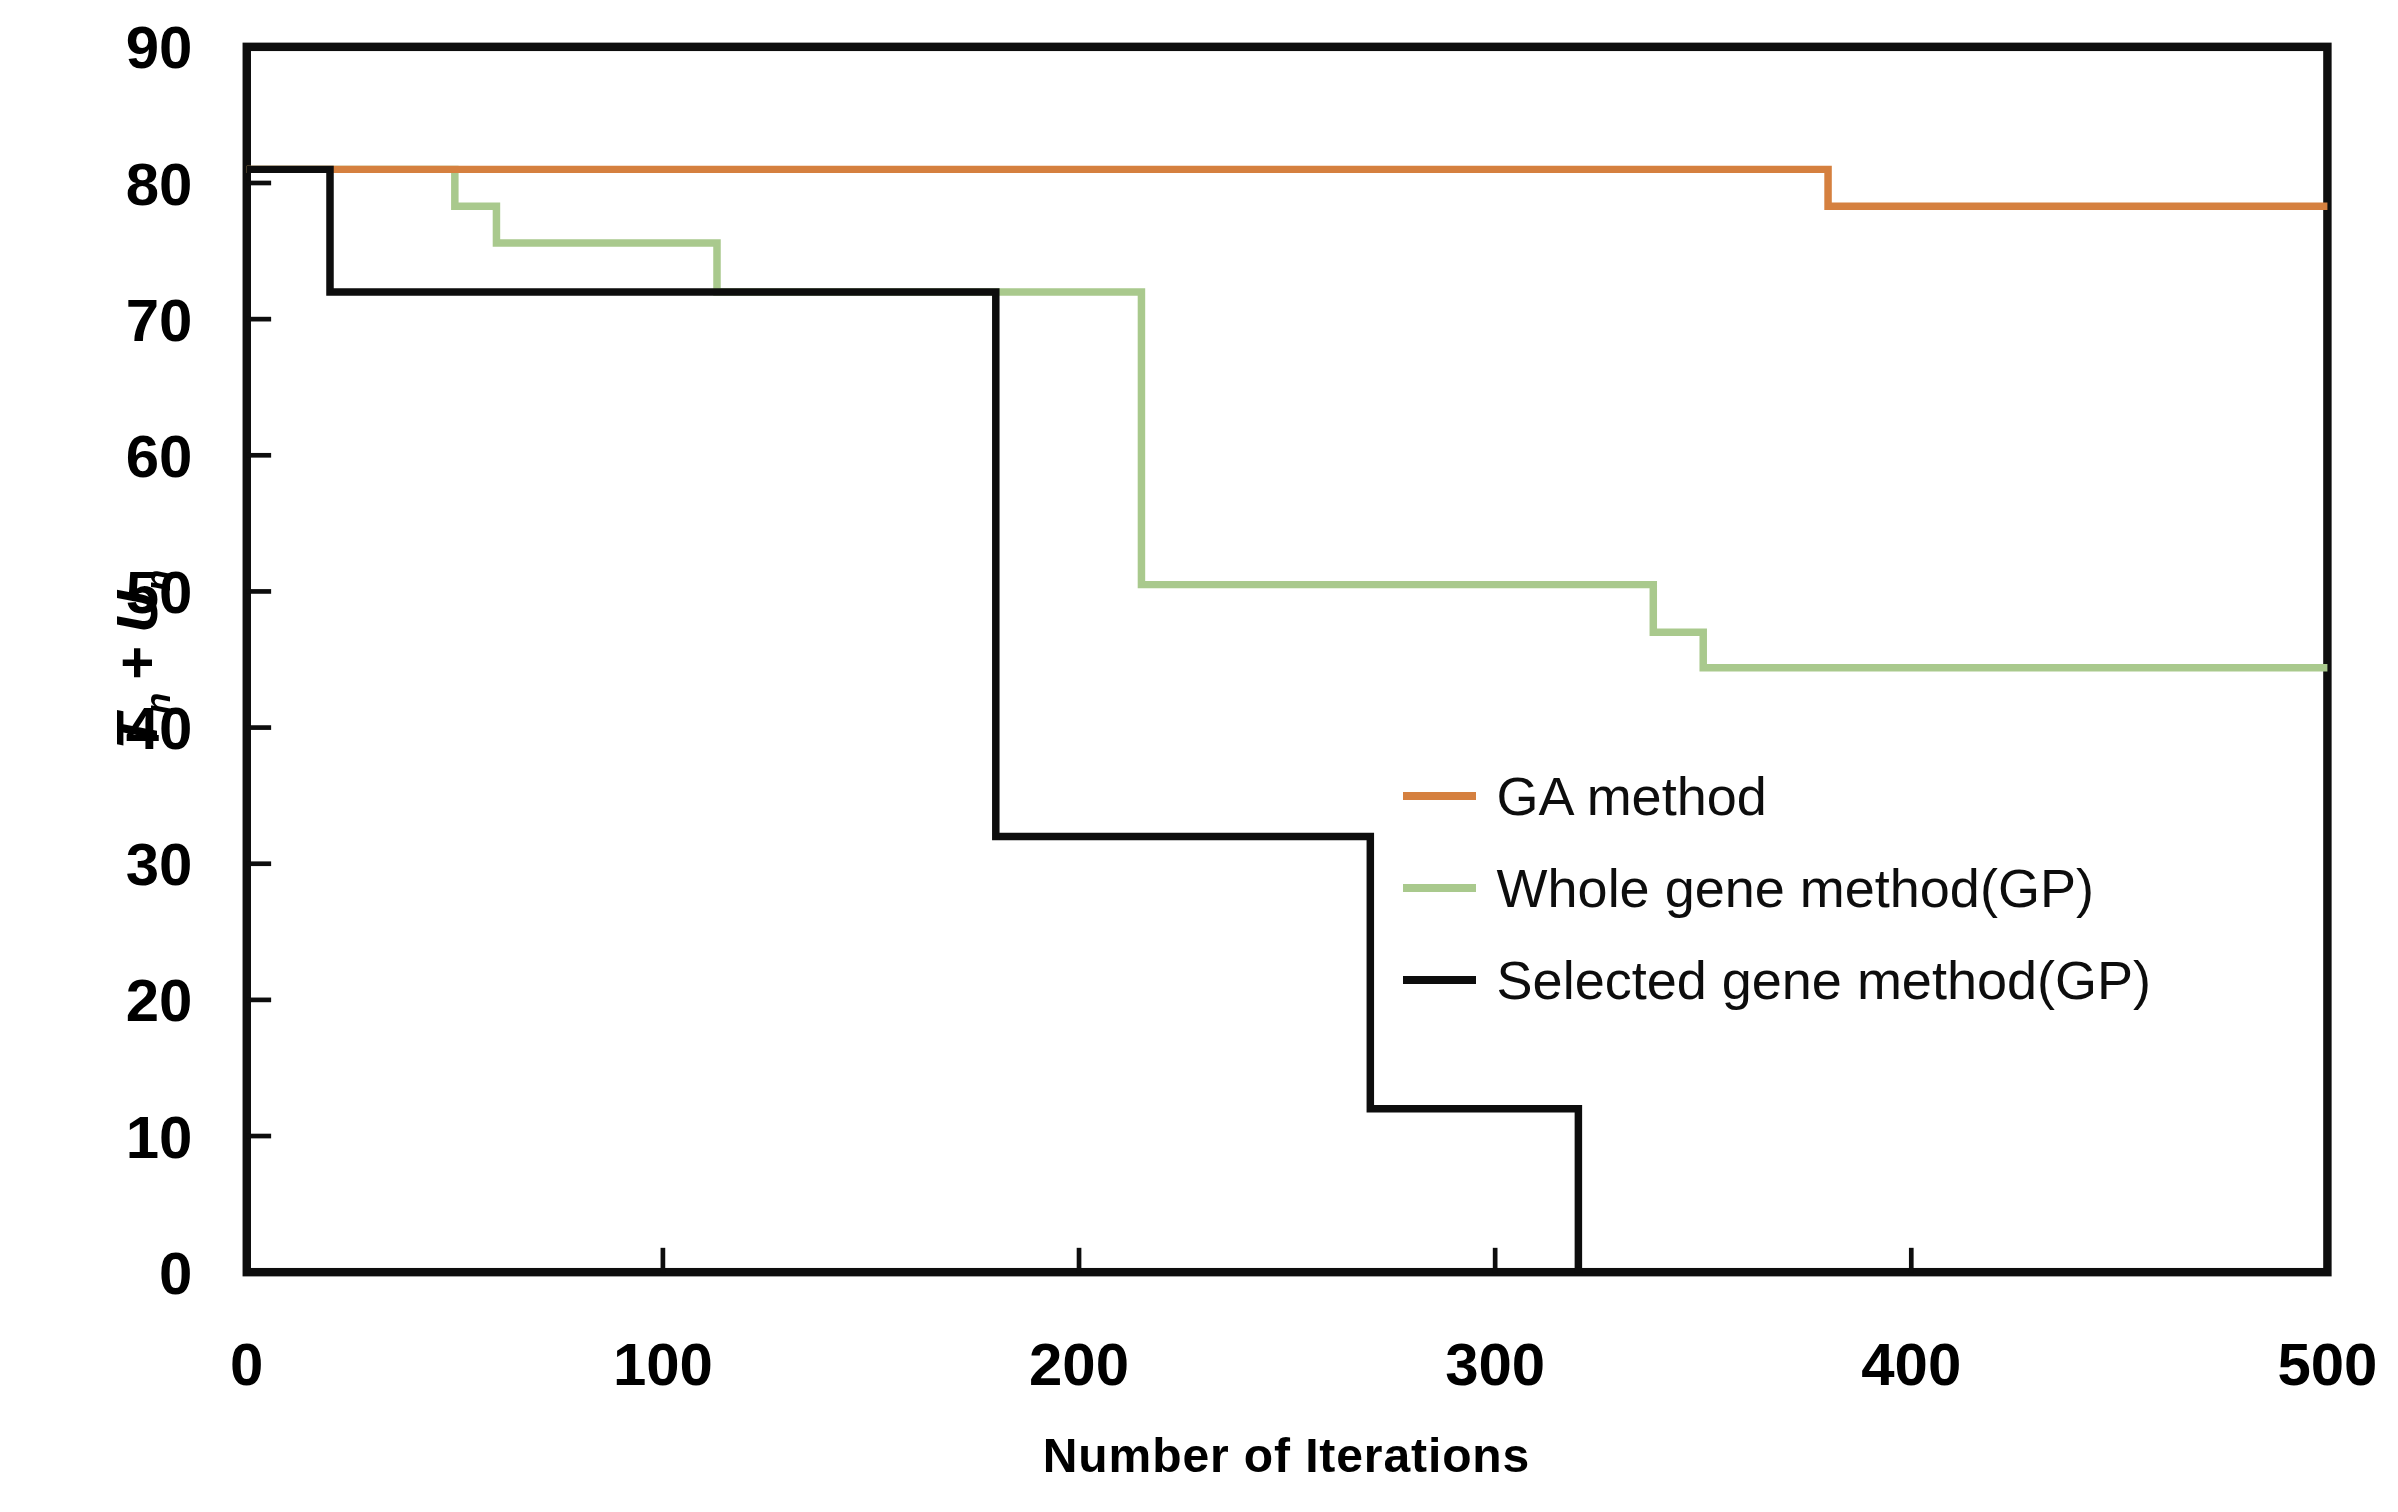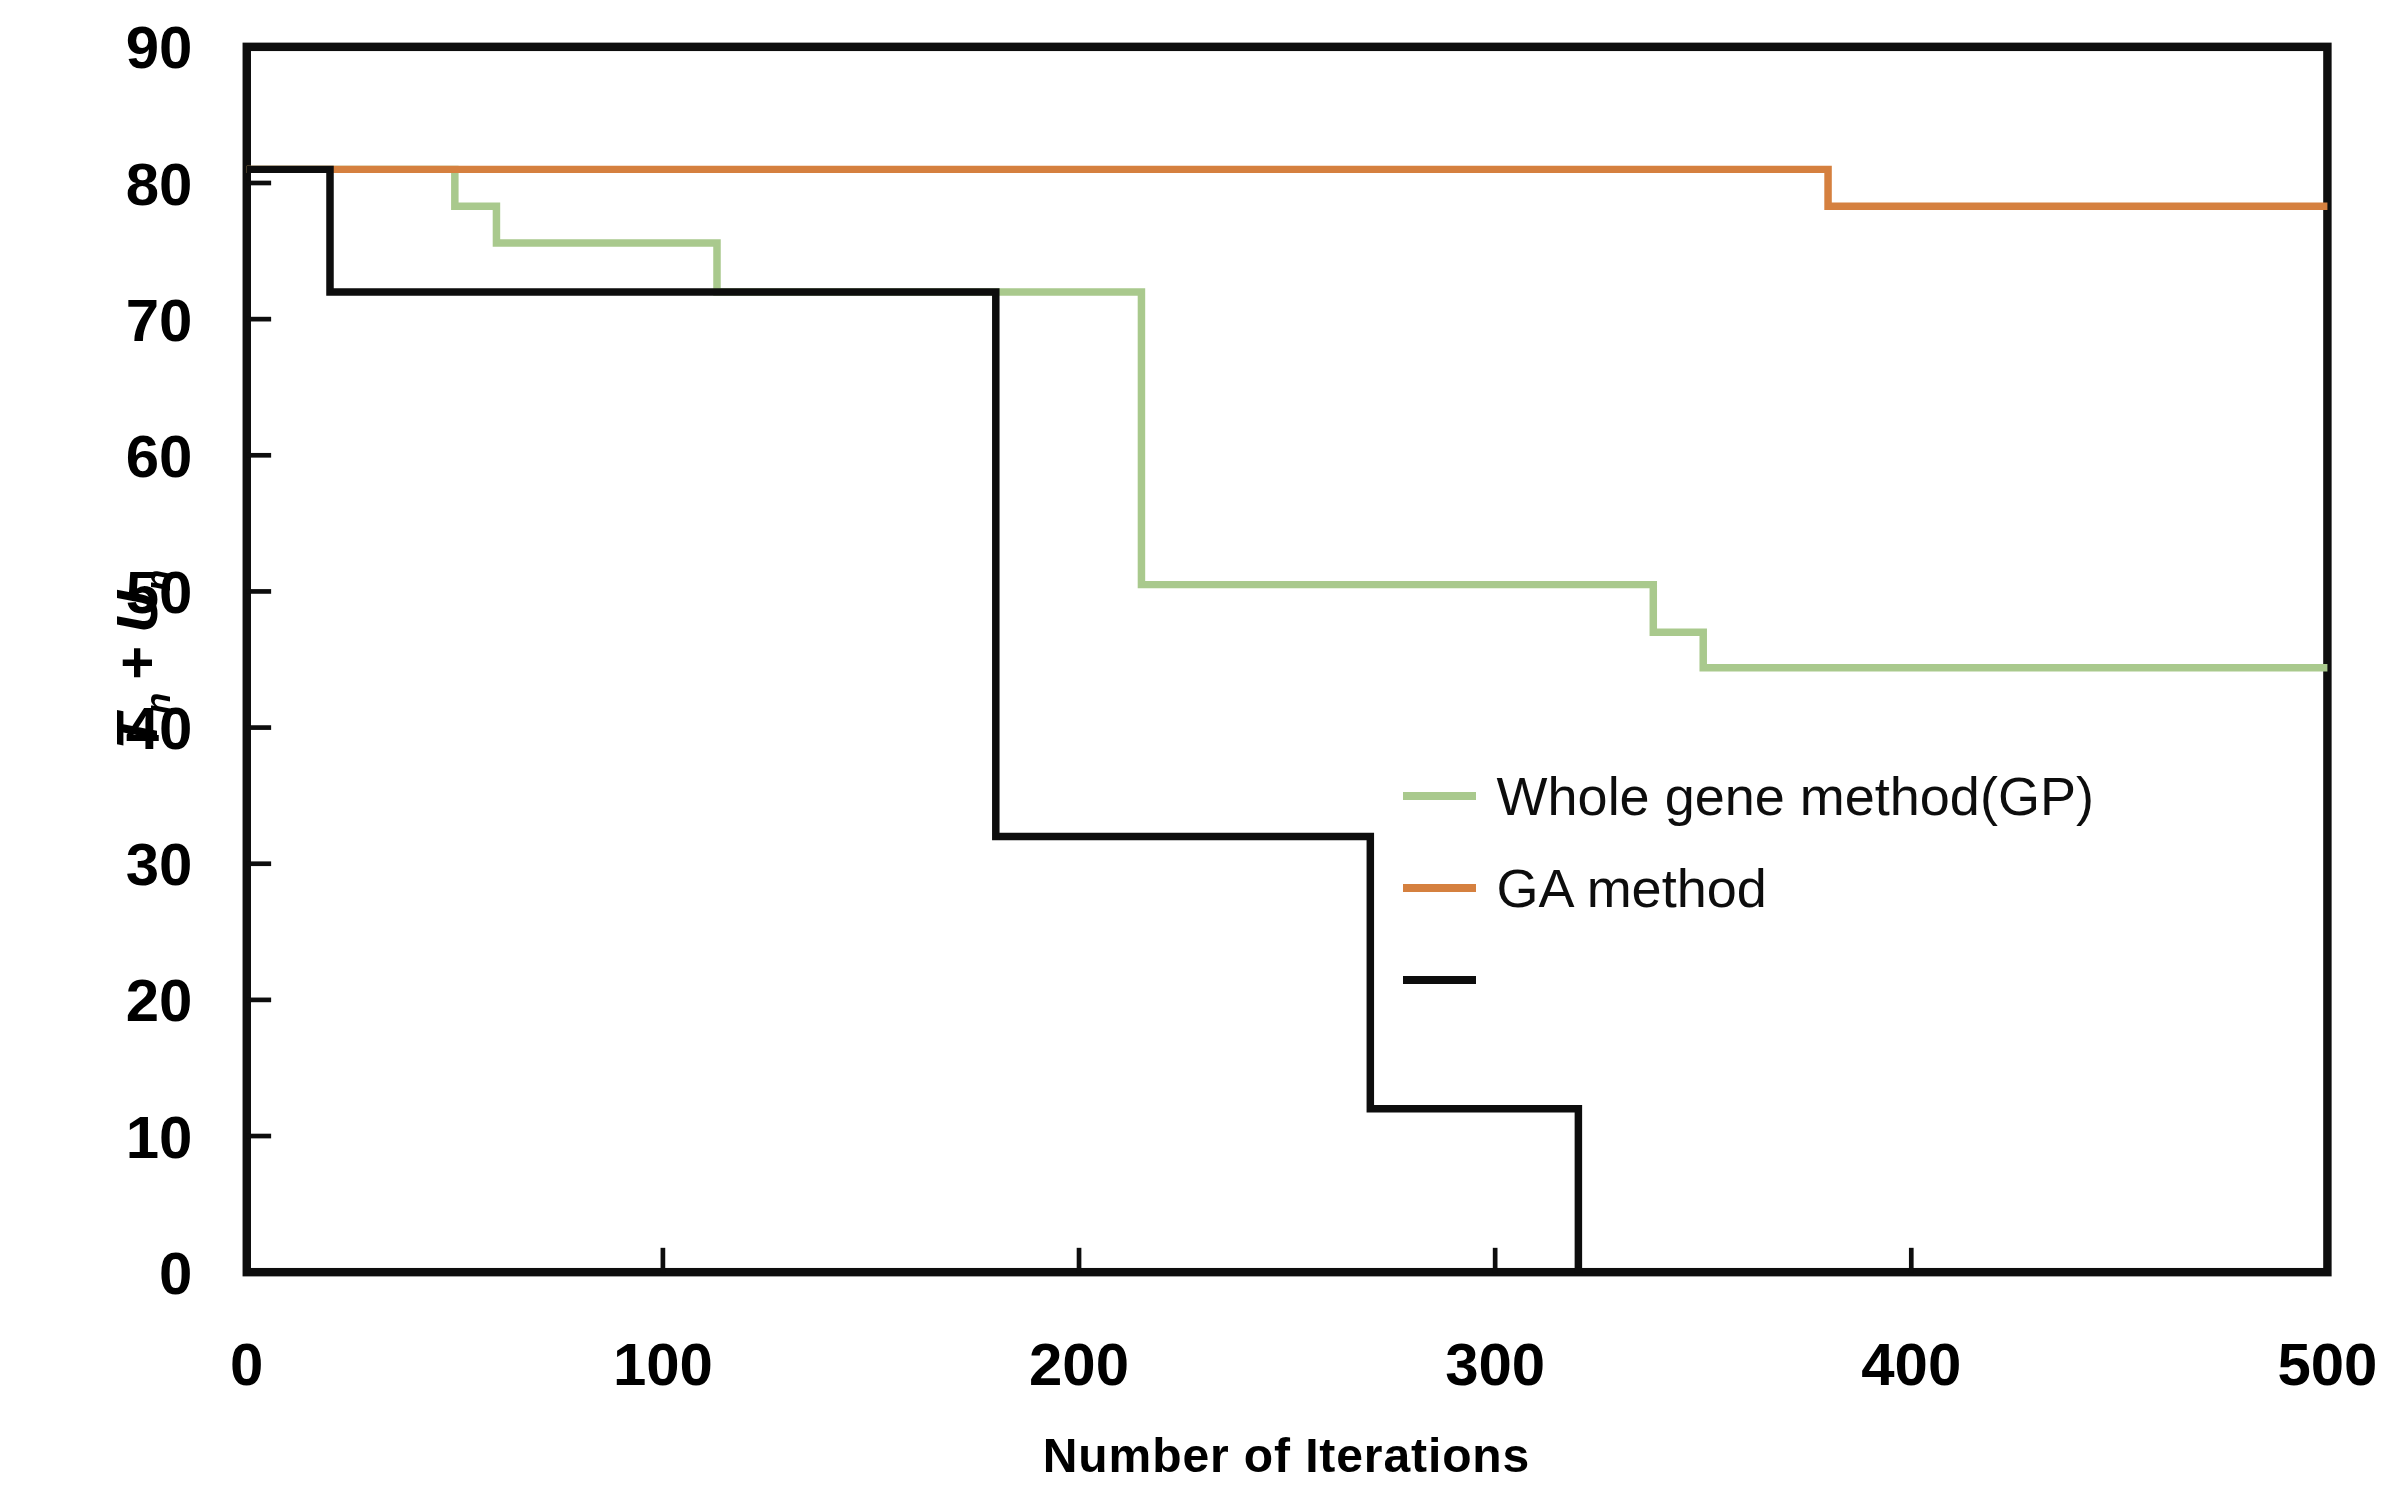--- a/index.html
+++ b/index.html
@@ -63,26 +63,27 @@
       <text x="205" y="218.33333333333348" text-anchor="end" font-size="64" font-weight="bold" fill="#000000" font-family="&quot;Liberation Sans&quot;, sans-serif">80</text>
       <text x="205" y="73" text-anchor="end" font-size="64" font-weight="bold" fill="#000000" font-family="&quot;Liberation Sans&quot;, sans-serif">90</text>
     </svg>
 
   <div class="y-title"><span class="vit">T</span><sub>n</sub><span class="op">+</span><span class="vit">U</span><sub>n</sub></div>
 
   <div class="x-title">Number of Iterations</div>
 
   <div class="legend">
     <div class="legend-row">
+      <span class="swatch" style="background: rgb(213, 128, 63);"></span>
+      <span class="legend-label">GA method</span>
+    </div>
+    <div class="legend-row">
       <span class="swatch" style="background: rgb(169, 201, 141);"></span>
       <span class="legend-label">Whole gene method(GP)</span>
     </div>
     <div class="legend-row">
-      <span class="swatch" style="background: rgb(213, 128, 63);"></span>
-      <span class="legend-label">GA method</span>
-    </div>
-    <div class="legend-row">
       <span class="swatch" style="background: rgb(13, 13, 13);"></span>
+      <span class="legend-label">Selected gene method(GP)</span>
     </div>
   </div>
 
 </div>
 
 
 </body></html>

